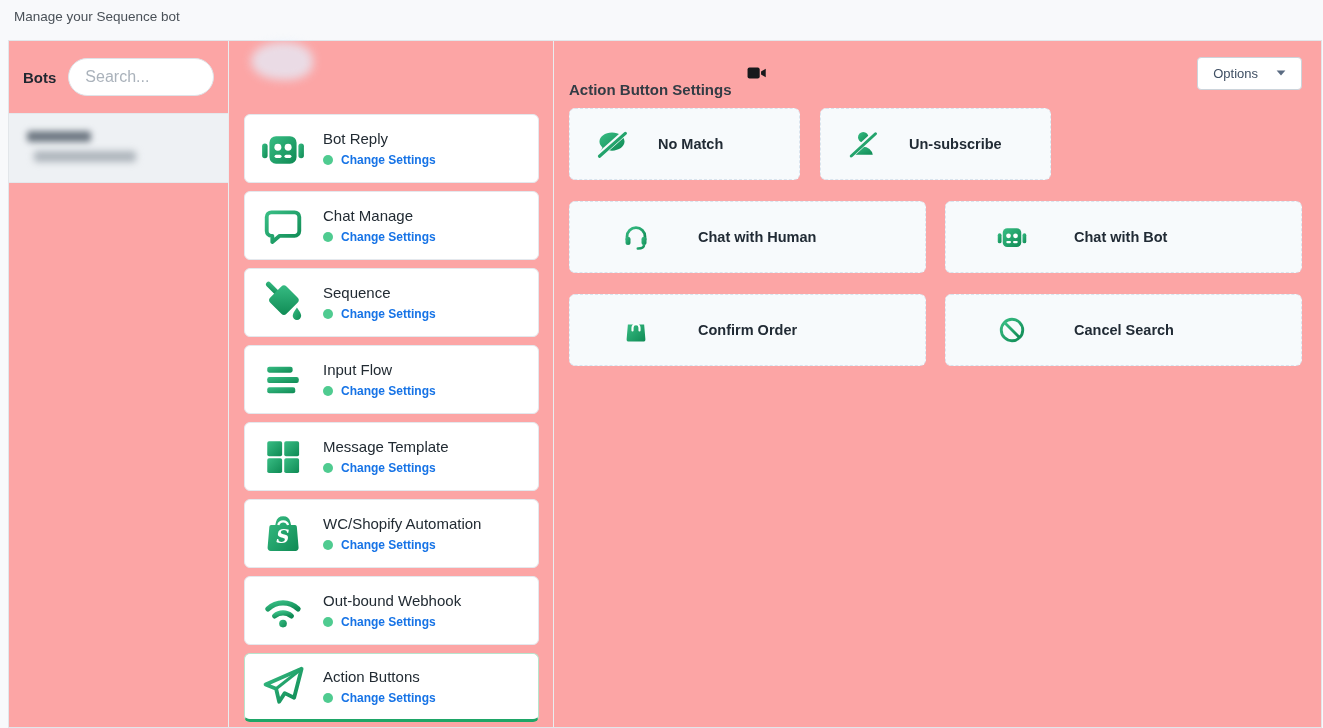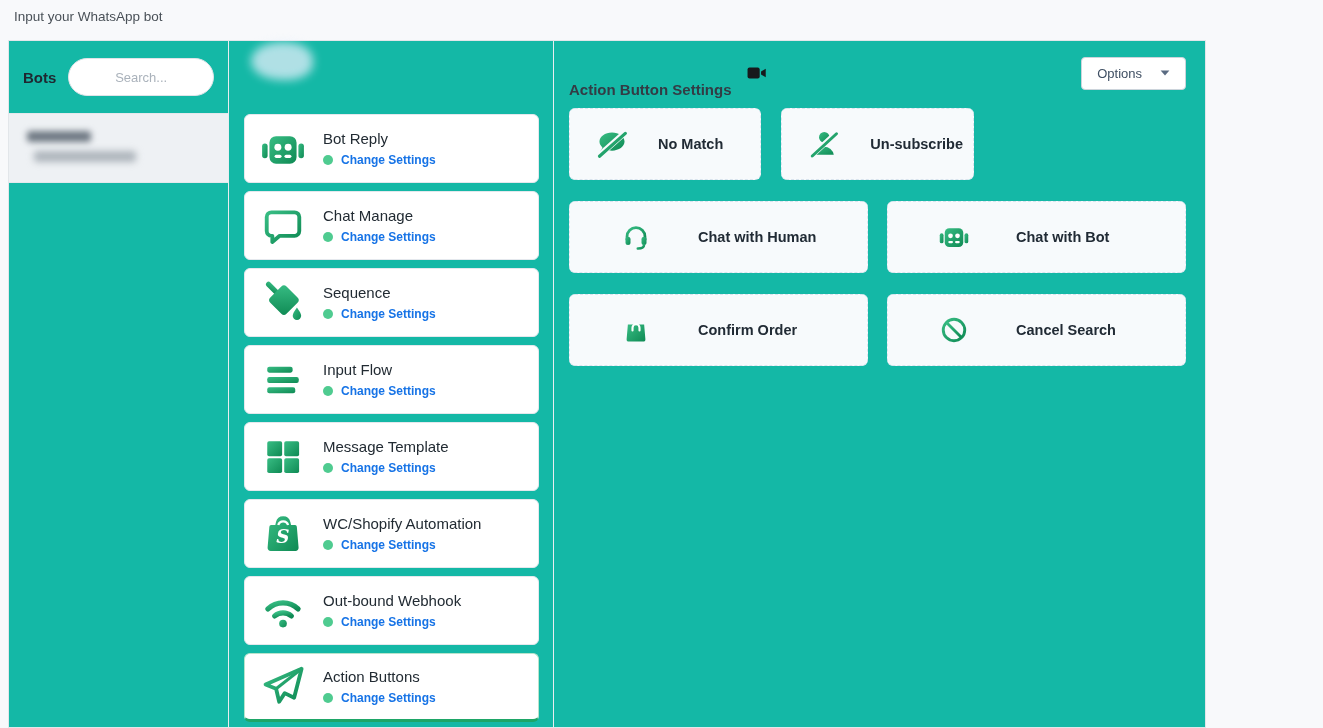--- a/index.html
+++ b/index.html
@@ -4,30 +4,30 @@
 <style>
   * { margin:0; padding:0; box-sizing:border-box; }
   html,body { width:1323px; height:728px; overflow:hidden; }
   body { background:#f8f9fb; font-family:"Liberation Sans", sans-serif; color:#212529; position:relative; }
 
   
   .topbar { position:absolute; left:0; top:0; width:1323px; height:40px; }
   .topbar-title { position:absolute; left:14px; top:9px; font-size:13.5px; color:#4a5158; }
 
   
-  .main { position:absolute; left:8px; top:40px; width:1198px; height:688px;
-          background:#14b8a6; border:1px solid #e2e6ea; display:flex; }
+  .main { position:absolute; left:8px; top:40px; width:1314px; height:688px;
+          background:#fca5a5; border:1px solid #e2e6ea; display:flex; }
 
   
   .sidebar { width:220px; flex:none; border-right:1px solid #e9edf0; }
   .sidebar-header { display:flex; align-items:center; gap:12px; height:72px; padding:0 14px; }
   .bots-heading { font-size:15px; font-weight:700; color:#1f2730; }
   .search-input { flex:1; min-width:0; height:38px; border:1px solid #dfe3e8; border-radius:19px;
-                  padding:0 16px; font-size:13px; color:#495057; background:#fff; outline:none;
-                  font-family:"Liberation Sans", sans-serif;text-align:center; }
+                  padding:0 16px; font-size:16px; color:#495057; background:#fff; outline:none;
+                  font-family:"Liberation Sans", sans-serif; }
   .search-input::placeholder { color:#aab2bb; }
   .bot-item { height:70px; background:#eef1f4; border-top:1px solid #e4e8ec; border-bottom:1px solid #e4e8ec;
               padding:17px 0 0 18px; cursor:pointer; }
   .blur-line-1 { width:64px; height:11px; background:#6f7983; filter:blur(3px); border-radius:3px; }
   .blur-line-2 { width:102px; height:11px; background:#aeb5bc; filter:blur(3.5px); border-radius:3px; margin:9px 0 0 7px; }
 
   
   .features-col { width:325px; flex:none; border-right:1px solid #e9edf0; position:relative;
                   padding:73px 14px 0 15px; }
   .col-blob { position:absolute; left:22px; top:1px; width:62px; height:38px;
@@ -67,21 +67,21 @@
 <svg width="0" height="0" style="position:absolute" aria-hidden="true">
   <defs>
     <linearGradient id="gg" x1="0" y1="0" x2="1" y2="1">
       <stop offset="0" stop-color="#38bd84"></stop>
         <stop offset="1" stop-color="#0f8a54"></stop>
     </linearGradient>
   </defs>
 </svg>
 
 <div class="topbar">
-  <div class="topbar-title">Input your WhatsApp bot</div>
+  <div class="topbar-title">Manage your Sequence bot</div>
 </div>
 
 <div class="main">
 
   <div class="sidebar">
     <div class="sidebar-header">
       <span class="bots-heading">Bots</span>
       <input class="search-input" type="text" placeholder="Search..." style="">
     </div>
     <div class="bot-item">

